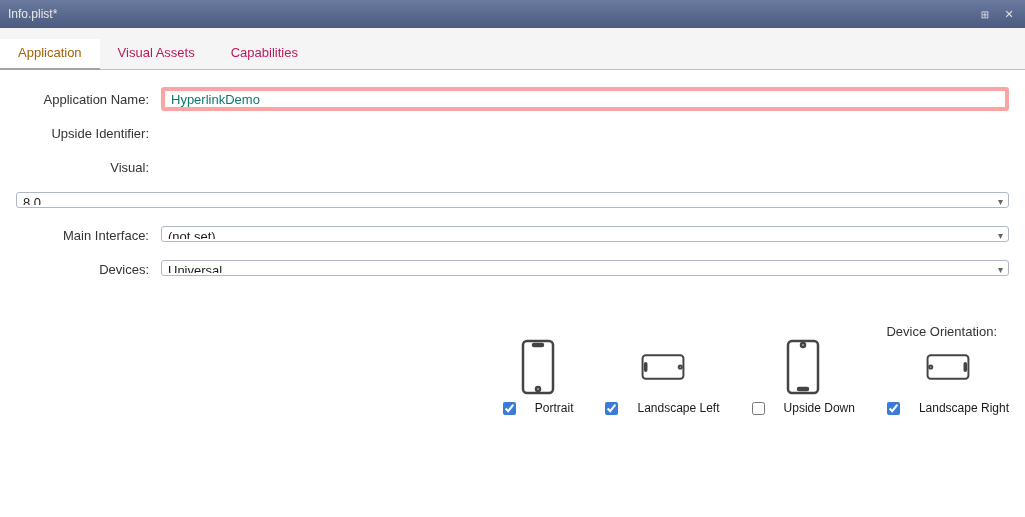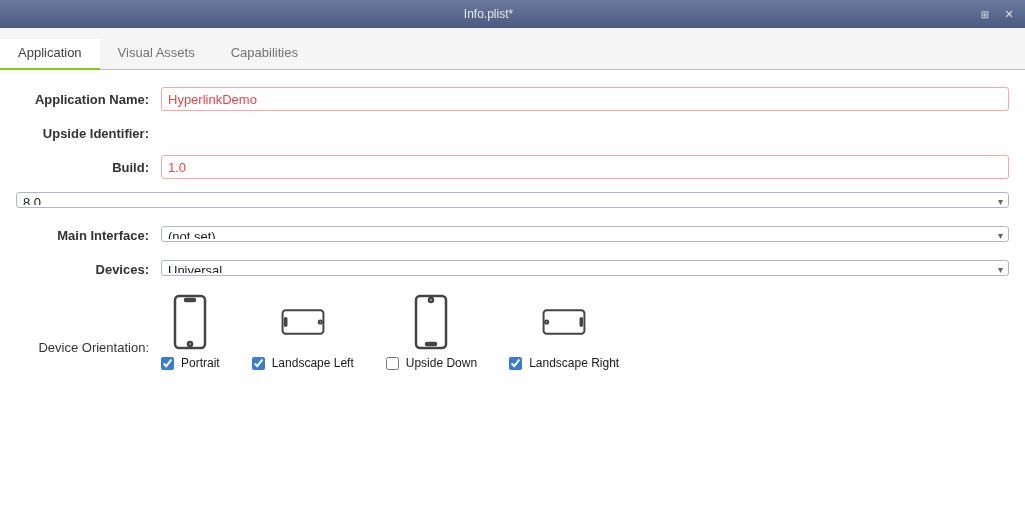--- a/index.html
+++ b/index.html
@@ -19,21 +19,20 @@
       height: 28px;
       display: flex;
       align-items: center;
       padding: 0 8px;
       gap: 8px;
     }
     .title-bar-text {
       color: #e8e8e8;
       font-size: 12px;
       flex: 1;
-      text-align: center;
     }
     .title-bar-btn {
       width: 16px;
       height: 16px;
       border-radius: 2px;
       border: none;
       cursor: pointer;
       display: flex;
       align-items: center;
       justify-content: center;
@@ -58,27 +57,27 @@
       border-bottom: 1px solid #c0c0c0;
       background: #f5f5f5;
       padding-top: 8px;
       padding-left: 0;
       height: 42px;
     }
     .tab {
       padding: 6px 18px 8px;
       font-size: 13px;
       cursor: pointer;
-      color: #737373;
+      color: #be185d;
       border-bottom: 2px solid transparent;
       margin-bottom: -1px;
     }
     .tab.active {
-      color: #404040;
-      border-bottom: 2px solid #84cc16;
+      color: #a16207;
+      border-bottom: 2px solid #a3a3a3;
       background: #fff;
     }
 
     
     .form-area {
       padding: 12px 16px;
       display: flex;
       flex-direction: column;
       gap: 0;
       background: #fff;
@@ -92,31 +91,30 @@
       padding: 5px 0;
     }
 
     .form-label {
       width: 145px;
       text-align: right;
       padding-right: 12px;
       color: #333;
       font-size: 13px;
       flex-shrink: 0;
-      font-weight: bold;
     }
 
     .form-input {
       flex: 1;
       height: 24px;
-      border: 1px solid #fca5a5;
+      border: 4px solid #fca5a5;
       border-radius: 3px;
       padding: 2px 6px;
       font-size: 13px;
-      color: #ef4444;
+      color: #0f766e;
       background: #fff;
       outline: none;
     }
 
     .form-select-wrapper {
       flex: 1;
       position: relative;
     }
     .form-select {
       width: 100%;
@@ -138,22 +136,23 @@
       top: 50%;
       transform: translateY(-50%);
       pointer-events: none;
       font-size: 10px;
       color: #666;
     }
 
     
     .orientation-row {
       display: flex;
-      align-items: center;
+      align-items: flex-end;
       padding: 8px 0;
+      flex-direction: column;
     }
     .orientation-label {
       width: 145px;
       text-align: right;
       padding-right: 12px;
       color: #333;
       font-size: 13px;
       flex-shrink: 0;
       padding-top: 30px;
     }
@@ -176,21 +175,21 @@
       justify-content: center;
     }
     .device-icon svg {
       fill: none;
       stroke: #444;
       stroke-width: 2.5;
     }
     .orientation-check-row {
       display: flex;
       align-items: center;
-      gap: 7px;
+      gap: 19px;
     }
     .orientation-check-row input[type="checkbox"] {
       width: 13px;
       height: 13px;
       cursor: pointer;
       accent-color: #3a7bd5;
     }
     .orientation-check-label {
       font-size: 12px;
       color: #1a1a1a;
@@ -219,22 +218,21 @@
       <label class="form-label">Application Name:</label>
       <input class="form-input" type="text" value="HyperlinkDemo" style="">
     </div>
 
     <div class="form-row">
       <label class="form-label">Upside Identifier:</label>
     </div>
 
 
     <div class="form-row">
-      <label class="form-label">Build:</label>
-      <input class="form-input" type="text" value="1.0" style="">
+      <label class="form-label">Visual:</label>
     </div>
 
     <div class="form-row">
       <div class="form-select-wrapper">
         <select class="form-select">
           <option>8.0</option>
           <option>7.0</option>
           <option>7.1</option>
           <option>8.1</option>
           <option>8.2</option>

